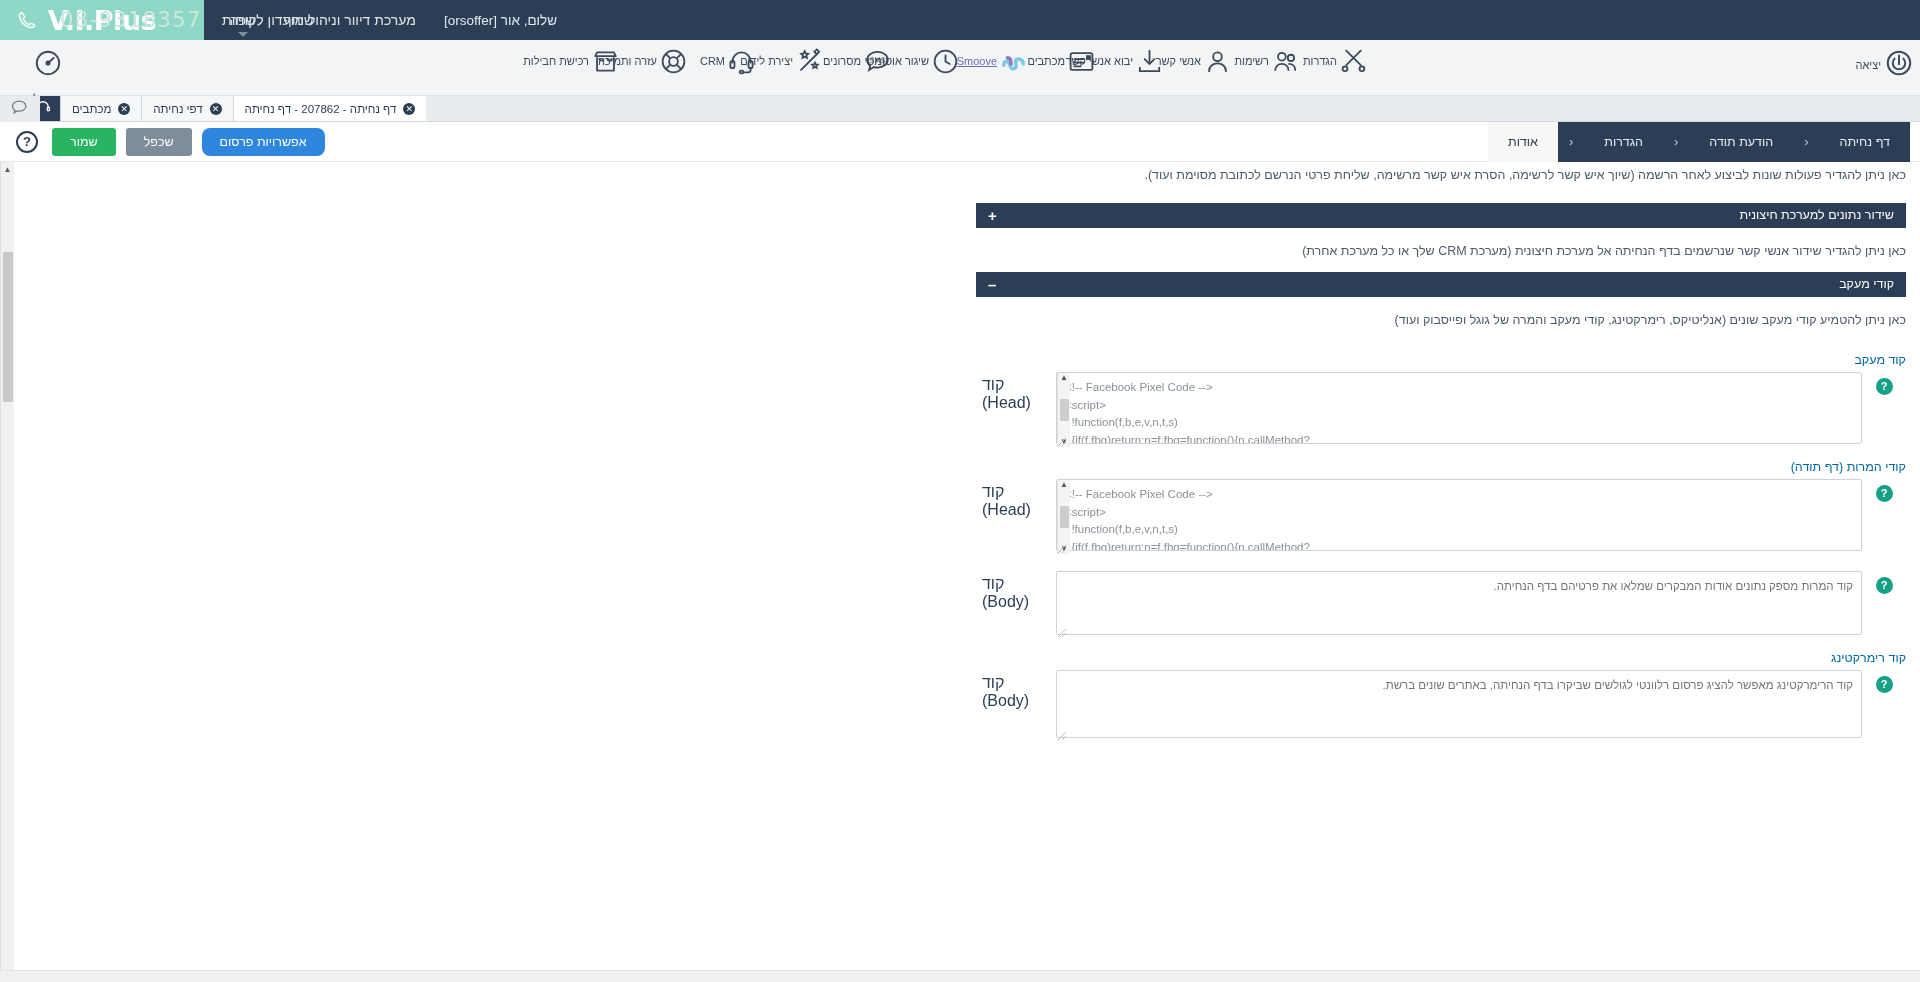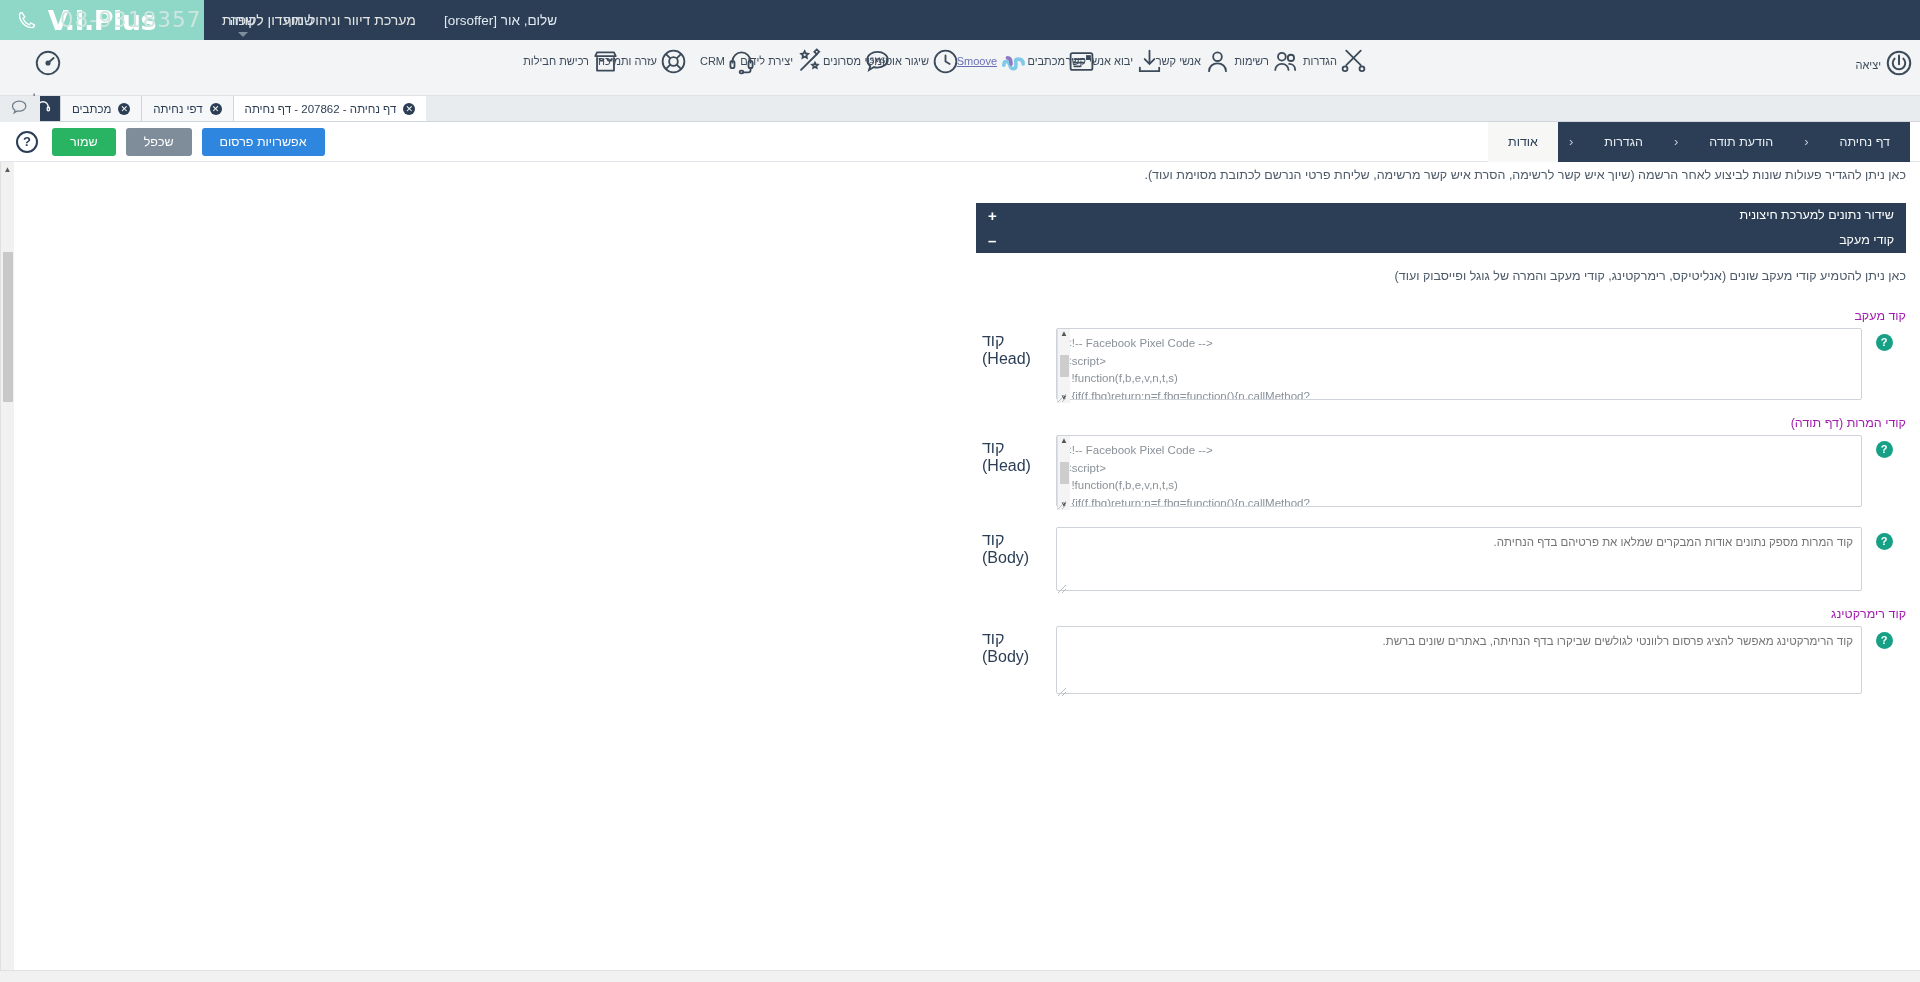--- a/index.html
+++ b/index.html
@@ -119,21 +119,21 @@
     position: absolute; left: 16px; cursor: pointer;
   }
   .btns { position: absolute; left: 52px; display: flex; gap: 10px; direction: ltr; }
   .btn {
     border: none; border-radius: 3px; color: #fff;
     font-size: 12.5px; padding: 7px 18px; cursor: pointer;
     font-family: "Liberation Sans", sans-serif;
   }
   .btn-green { background: #28b463; }
   .btn-gray  { background: #7f8c9a; }
-  .btn-blue  { background: #2e86de; }
+  .btn-blue  { background: #2e86de; border-radius: 8px; }
 
   
   .ctabs { position: absolute; right: 10px; display: flex; align-items: stretch; height: 40px; }
   .ctab {
     display: flex; align-items: center; padding: 0 20px;
     font-size: 12.5px; color: #e8edf2; background: #2b3e55;
     cursor: pointer; white-space: nowrap;
   }
   .ctab.active { background: #f7f7f5; color: #2b3e55; }
   .ctab.arrow { padding: 0 11px; color: #c3ccd6; font-size: 13px; }
@@ -157,21 +157,21 @@
     justify-content: space-between; flex-direction: row-reverse;
     padding: 0 12px; font-size: 12.5px; cursor: pointer;
     margin-bottom: 0;
   }
   .section-head .ttl { font-weight: 400; }
   .section-head .sign { font-size: 15px; font-weight: 700; line-height: 1; }
 
   .subnote { font-size: 12.5px; color: #4d5a68; text-align: right; padding: 16px 0 14px 0; }
 
   .field-label-top {
-    font-size: 12.5px; color: #a21caf; text-align: right;
+    font-size: 12.5px; color: #0369a1; text-align: right;
     padding: 12px 0 5px 0;
   }
   .field-row { display: flex; align-items: flex-start; gap: 0; }
   .fr-label {
     width: 80px; flex: 0 0 80px; text-align: left; direction: ltr;
     font-size: 16px; color: #2b3e55; padding-top: 4px; padding-left: 6px;
   }
   .fr-input { flex: 1 1 auto; position: relative; }
   .ta {
     width: 100%; border: 1px solid #cdd3d9; border-radius: 2px;
@@ -478,20 +478,21 @@
 
   <div class="scroll-area">
     <div class="inner">
 
       <div class="note">כאן ניתן להגדיר פעולות שונות לביצוע לאחר הרשמה (שיוך איש קשר לרשימה, הסרת איש קשר מרשימה, שליחת פרטי הנרשם לכתובת מסוימת ועוד).</div>
 
       <div class="section-head">
         <span class="sign">+</span>
         <span class="ttl">שידור נתונים למערכת חיצונית</span>
       </div>
+      <div class="subnote">כאן ניתן להגדיר שידור אנשי קשר שנרשמים בדף הנחיתה אל מערכת חיצונית (מערכת CRM שלך או כל מערכת אחרת)</div>
 
       <div class="section-head">
         <span class="sign">–</span>
         <span class="ttl">קודי מעקב</span>
       </div>
       <div class="subnote">כאן ניתן להטמיע קודי מעקב שונים (אנליטיקס, רימרקטינג, קודי מעקב והמרה של גוגל ופייסבוק ועוד)</div>
 
       <div class="field-label-top">קוד מעקב</div>
       <div class="field-row">
         <div class="fr-help">

